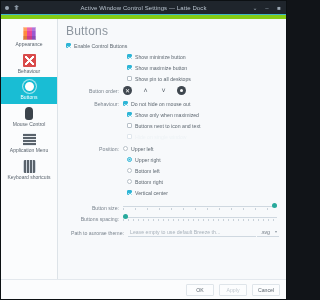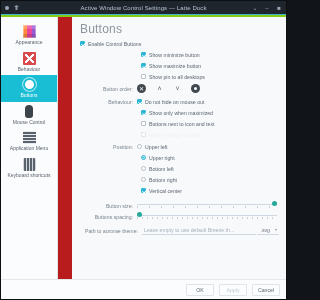--- a/index.html
+++ b/index.html
@@ -74,22 +74,21 @@
     line-height: 1;
     width: 6px;
     text-align: center;
   }
   
   .wbody {
     flex: 1;
     display: flex;
     min-height: 0;
     background: #b91c1c;
-    border-top: 2px solid #84cc16;
-    gap: 14px;
+    border-top: 4px solid #84cc16;
   }
   
   .sidebar {
     width: 57px;
     min-width: 57px;
     background: #fbfcfd;
     border-right: 1px solid #dde3e8;
     padding-top: 5px;
     box-sizing: border-box;
   }

